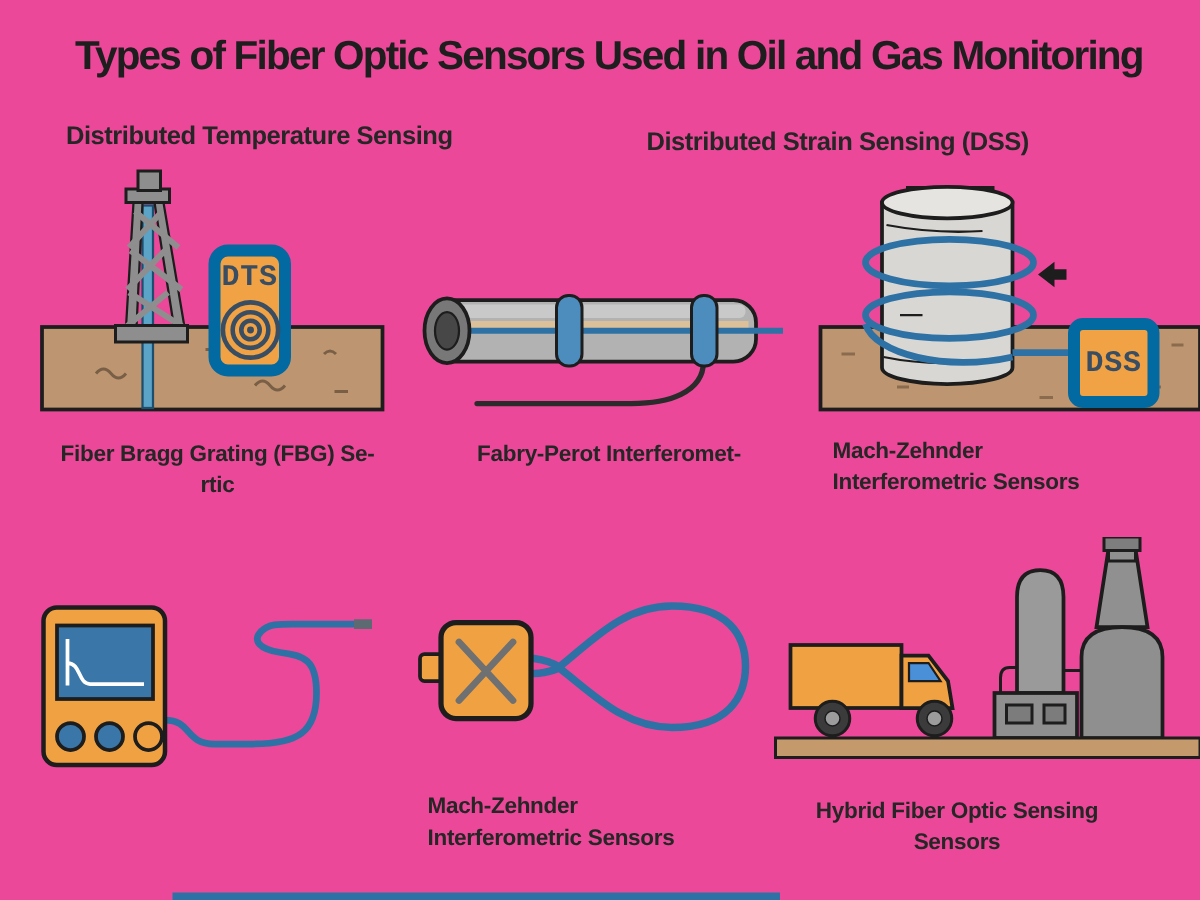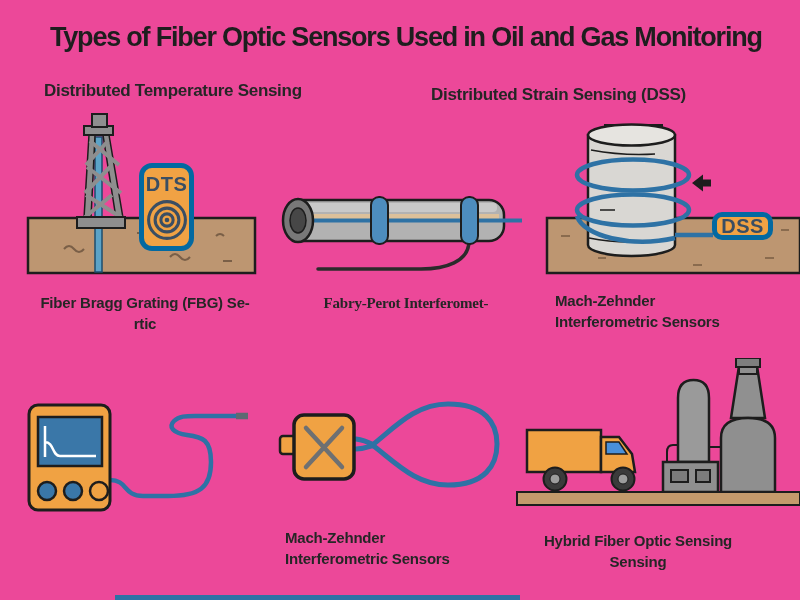--- a/index.html
+++ b/index.html
@@ -18,31 +18,31 @@
   .h-dts{left:44px;top:81px;}
   .h-dss{left:431px;top:72px;margin-top:13px;}
   .illo{position:absolute;}
   .derrick{left:20px;top:105px;width:250px;height:175px;}
   .pipeline{left:275px;top:185px;width:250px;height:95px;}
   .cyl{left:543px;top:118px;width:257px;height:160px;}
   .otdr{left:25px;top:400px;width:235px;height:115px;}
   .mz{left:278px;top:398px;width:235px;height:100px;}
   .plant{left:515px;top:358px;width:285px;height:150px;}
   .badge{
-    position:absolute;background:#F0A244;border:5px solid #0369a1;
-    box-sizing:border-box;display:flex;align-items:center;justify-content:center;
+    position:absolute;background:#F0A244;border:8px solid #0369a1;
+    box-sizing:border-box;display:flex;align-items:center;justify-content:center;font-family:Liberation Mono, monospace;
   }
   .dts-badge{left:139px;top:163px;width:55px;height:88px;border-radius:13px;flex-direction:column;}
-  .dss-badge{left:712px;top:212px;width:61px;height:28px;border-radius:10px;}
+  .dss-badge{left:712px;top:212px;width:61px;height:60px;border-radius:10px;}
   .badge-label{font-size:20px;font-weight:700;color:#3A4E63;letter-spacing:0.5px;}
   .dts-badge .badge-label{margin-top:3px;}
   .caption{position:absolute;font-size:15px;font-weight:700;letter-spacing:-0.2px;line-height:20.5px;color:#262626;}
   .caption span{display:block;}
   .cap-fbg{left:15px;top:293px;width:260px;text-align:center;}
-  .cap-fp{left:286px;top:293px;width:240px;text-align:center;font-family:Liberation Serif, serif;}
+  .cap-fp{left:286px;top:293px;width:240px;text-align:center;}
   .cap-mz-top{left:555px;top:291px;text-align:left;}
   .cap-otdr{left:20px;top:529px;width:214px;text-align:center;}
   .cap-mz-bottom{left:285px;top:528px;text-align:left;}
   .cap-hybrid{left:518px;top:531px;width:240px;text-align:center;}
   .bottom-bar{position:absolute;left:115px;top:595px;width:405px;height:5px;background:#2E72A5;}
 </style>
 </head>
 <body>
 
 <div class="canvas">
@@ -198,18 +198,18 @@
       <circle cx="108" cy="121" r="5" fill="#9C9C9C" stroke="#1d1d1d" stroke-width="1"></circle>
     </g>
   </svg>
 
   <div class="caption cap-mz-bottom">
     <span>Mach-Zehnder</span>
     <span>Interferometric Sensors</span>
   </div>
   <div class="caption cap-hybrid">
     <span>Hybrid Fiber Optic Sensing</span>
-    <span>Sensing</span>
+    <span>Sensors</span>
   </div>
 
   <div class="bottom-bar"></div>
 
 </div>
 
 </body></html>

